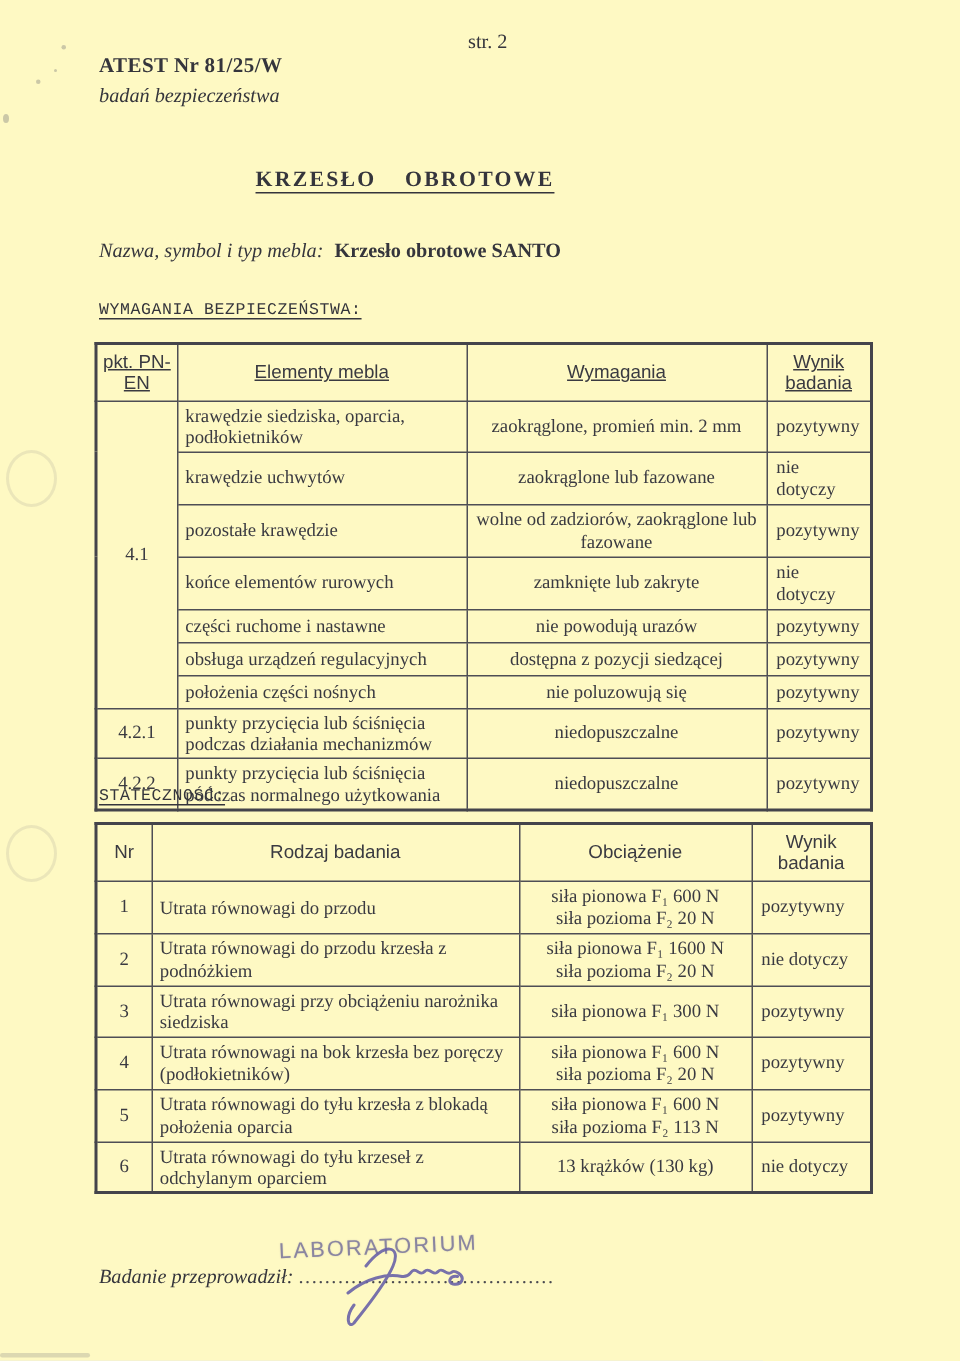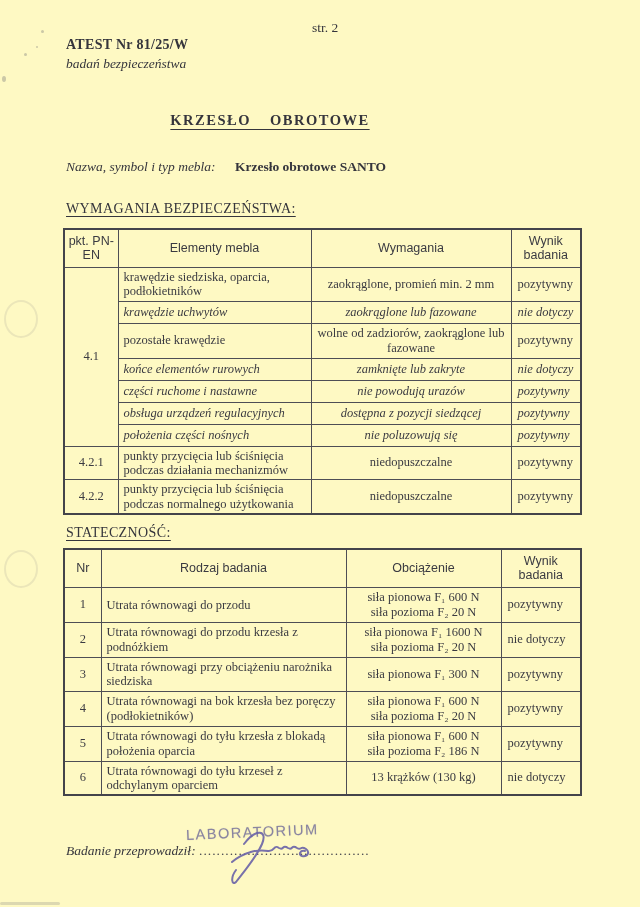--- a/index.html
+++ b/index.html
@@ -19,43 +19,43 @@
   .atest-block{position:absolute;top:36px;left:66px;line-height:1.35;}
   .atest-no{font-weight:bold;font-size:14px;letter-spacing:0.3px;}
   .atest-sub{font-style:italic;font-size:13.5px;}
 
   .doc-title{position:absolute;top:112px;left:0;width:540px;text-align:center;
     font-size:14.5px;font-weight:bold;letter-spacing:1.5px;word-spacing:14px;}
   .doc-title span{text-decoration:underline;text-underline-offset:4px;}
 
   .name-line{position:absolute;top:159px;left:66px;font-size:13.5px;}
   .name-label{font-style:italic;text-align:center;}
-  .name-value{font-weight:bold;margin-left:16px;}
-
-  .section-heading{position:absolute;left:66px;font-size:14px;letter-spacing:0.4px;
-    text-decoration:underline;text-underline-offset:3px;}
+  .name-value{font-weight:bold;margin-left:4px;}
+
+  .section-heading{position:absolute;left:66px;font-size:11px;letter-spacing:0.4px;
+    text-decoration:underline;text-underline-offset:3px;font-family:Liberation Mono, monospace;}
   #sec-safety{top:201px;}
   #sec-stability{top:525px;}
 
   
   table{border-collapse:collapse;position:absolute;left:63px;table-layout:fixed;
     font-size:12.5px;color:#3a3a41;}
   #safety-table{top:228px;width:517px;}
   #stability-table{top:548px;width:517px;}
   th,td{border:1.4px solid #4e4e55;padding:2px 6px;overflow:hidden;}
   table{border:2px solid #44444b;}
   th{font-family:"Liberation Sans","DejaVu Sans",sans-serif;font-weight:normal;
     font-size:12.5px;text-align:center;line-height:1.15;padding:4px 2px;}
   td.c-pkt,td.c-nr{text-align:center;vertical-align:middle;margin-top:44px;}
   td.c-el,td.c-test{text-align:left;line-height:1.15;padding:2px 5px;}
   td.c-req,td.c-load{text-align:center;vertical-align:middle;line-height:1.2;}
   td.c-res{text-align:left;vertical-align:middle;}
-  #safety-table .h-row{height:30px;}
+  #safety-table .h-row{height:30px;text-decoration:underline;}
   #safety-table .r-tall{height:30px;}
-  #safety-table .r-short{height:22px;font-style:italic;}
+  #safety-table .r-short{height:22px;}
   #stability-table .h-row{height:30px;}
   #stability-table tbody tr{height:32px;}
   .load-line:empty{display:none;}
 
   
   .footer-line{position:absolute;top:843px;left:66px;font-size:13.5px;}
   .footer-label{font-style:italic;}
   .dots{letter-spacing:1px;color:#4a4a50;}
   .stamp{position:absolute;top:824px;left:186px;
     font-family:"Liberation Sans","DejaVu Sans",sans-serif;font-size:14.5px;
@@ -212,21 +212,21 @@
           <div class="load-line">siła pionowa F₁ 600 N</div>
           <div class="load-line">siła pozioma F₂ 20 N</div>
         </td>
         <td class="c-res">pozytywny</td>
       </tr>
       <tr>
         <td class="c-nr">5</td>
         <td class="c-test">Utrata równowagi do tyłu krzesła z blokadą położenia oparcia</td>
         <td class="c-load">
           <div class="load-line">siła pionowa F₁ 600 N</div>
-          <div class="load-line">siła pozioma F₂ 186 N</div>
+          <div class="load-line">siła pozioma F₂ 113 N</div>
         </td>
         <td class="c-res">pozytywny</td>
       </tr>
       <tr>
         <td class="c-nr">6</td>
         <td class="c-test">Utrata równowagi do tyłu krzeseł z odchylanym oparciem</td>
         <td class="c-load">
           <div class="load-line">13 krążków (130 kg)</div>
 
         </td>

